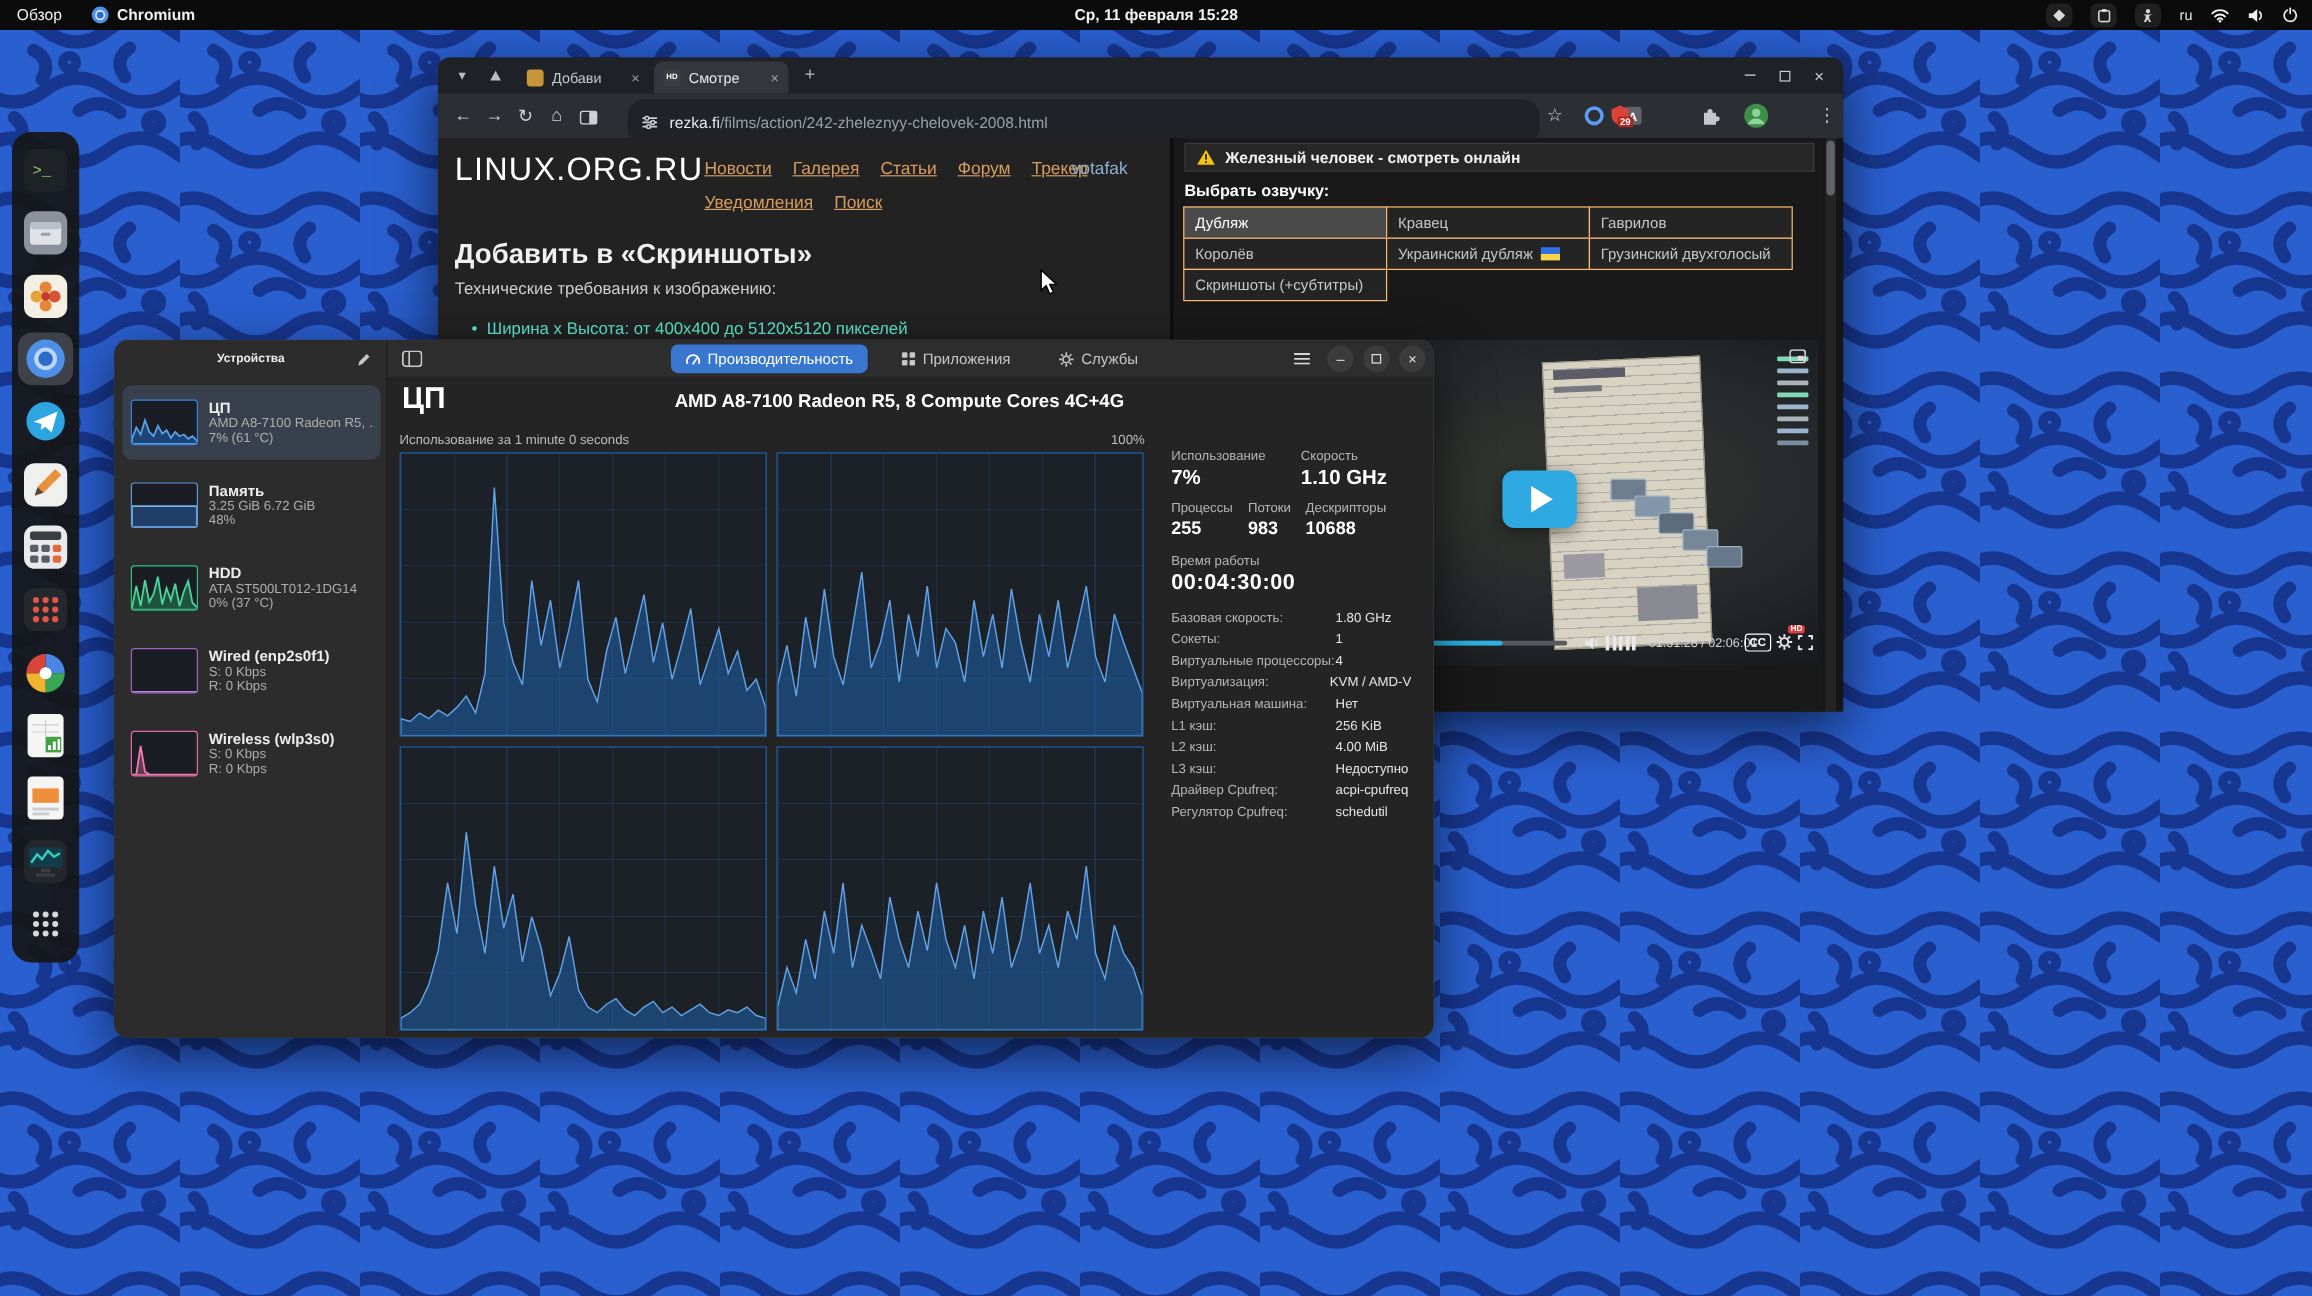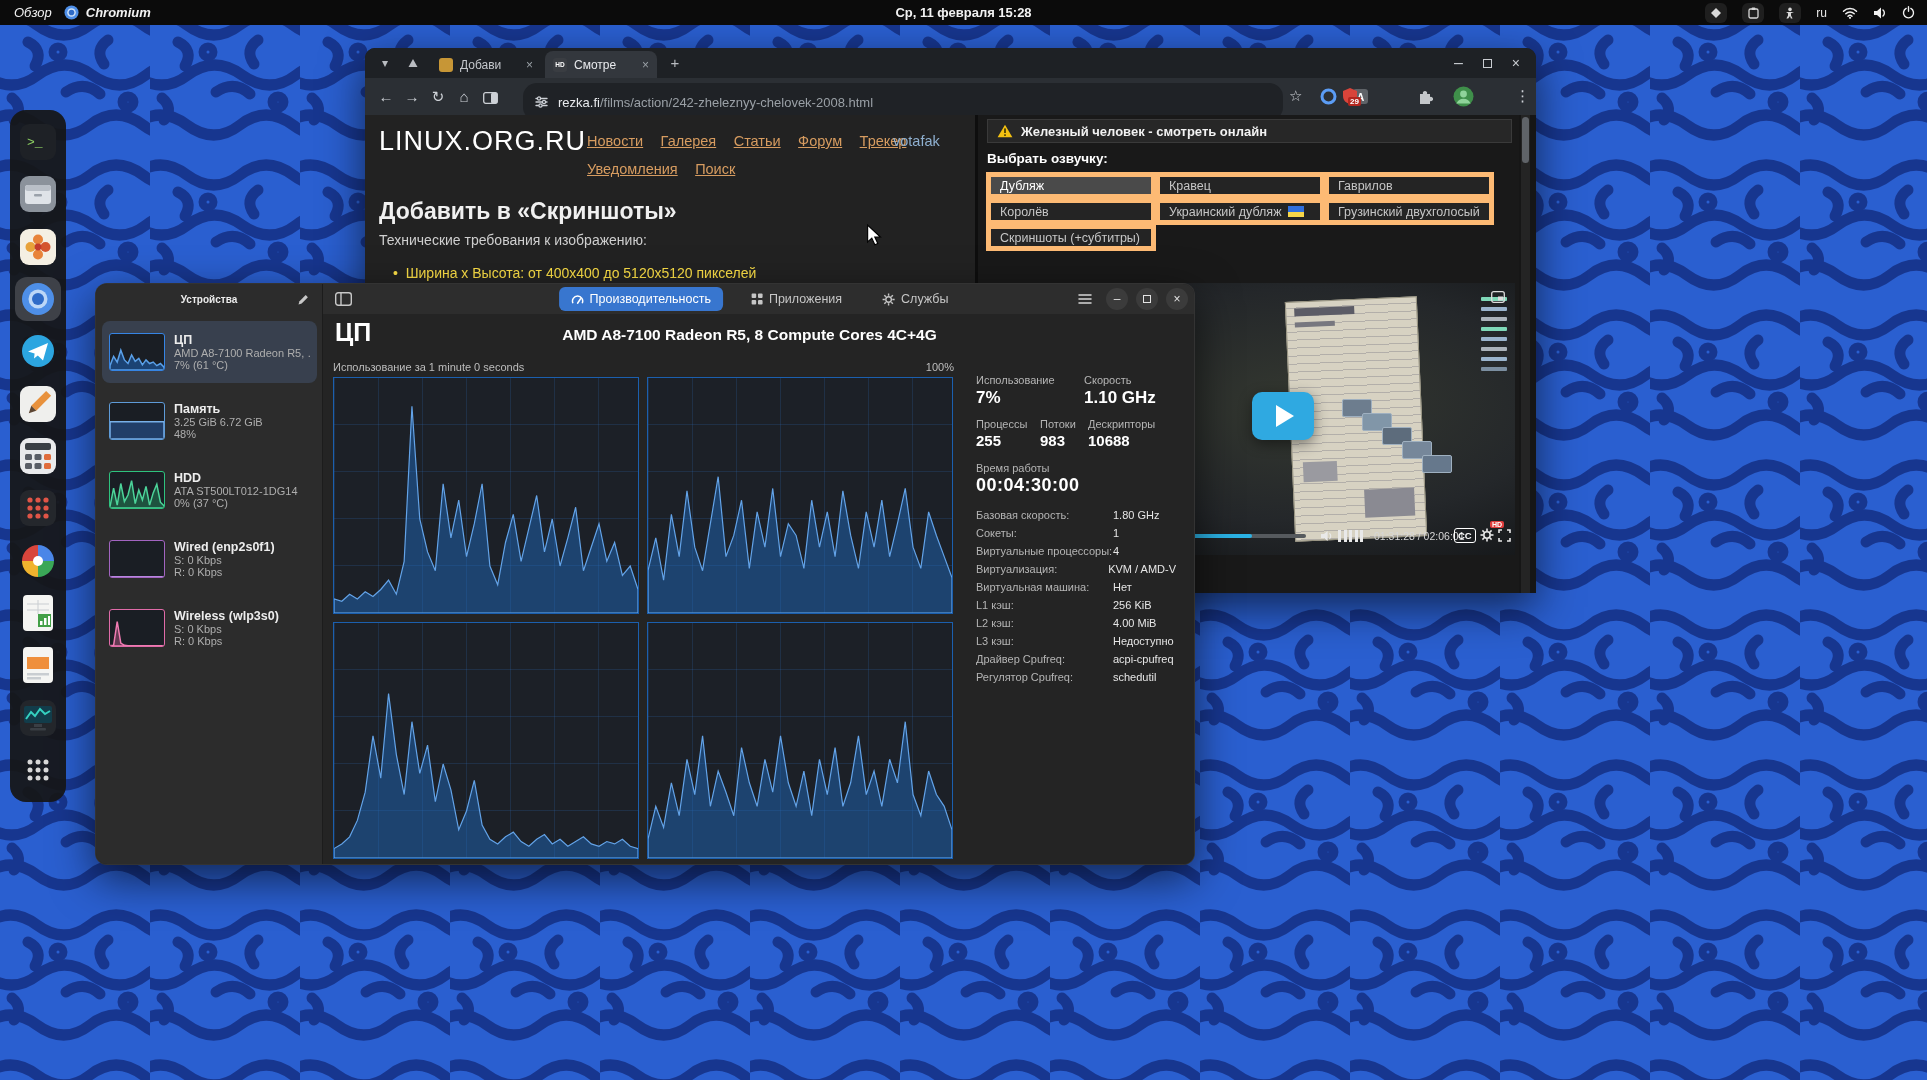--- a/index.html
+++ b/index.html
@@ -4,21 +4,21 @@
 <style>
   * { margin:0; padding:0; box-sizing:border-box; }
   html,body { width:1927px; height:1080px; overflow:hidden; }
   body { font-family:"Liberation Sans", sans-serif; background:#2a5fd0; position:relative; }
   .a { position:absolute; }
   svg { display:block; }
 
   
   #topbar { position:absolute; left:0; top:0; width:1927px; height:25px; background:#0b0b0b;
     display:flex; align-items:center; color:#f2f2f2; font-size:13px; z-index:60; }
-  .tb-left { display:flex; align-items:flex-start; gap:12px; padding-left:14px;font-style:italic; }
+  .tb-left { display:flex; align-items:flex-start; gap:24px; padding-left:14px; }
   .tb-app { display:flex; align-items:center; gap:7px; font-weight:700; }
   .tb-clock { position:absolute; left:0; right:0; text-align:center; font-weight:700; font-size:13px; }
   .tb-right { margin-left:auto; display:flex; align-items:center; gap:15px; padding-right:12px; z-index:2; }
   .tb-right .tray { display:flex; align-items:center; justify-content:center; width:22px; height:20px;
     background:#1f1f1f; border-radius:6px; }
   .kb { font-size:12px; color:#e8e8e8; }
 
   
   #dock { position:absolute; left:10px; top:110px; width:56px; height:692px; background:rgba(22,22,22,.93);
     border-radius:16px; display:flex; flex-direction:column; align-items:center; gap:8px; padding:10px 0; z-index:55; }
@@ -56,21 +56,21 @@
   #lor h1 { font-size:23px; font-weight:700; color:#f0f0f0; }
   .pane-div { position:absolute; left:610px; top:0; width:3px; height:478px; background:#0e0e0e; }
 
   
   #rezka { position:absolute; left:613px; top:0; width:541px; height:478px; background:#191919; color:#dcdcdc; }
   .banner { position:absolute; left:9px; top:4px; width:525px; height:24px; background:#272727; border:1px solid #3a3a3a;
     display:flex; align-items:center; gap:8px; padding:0 9px; font-size:13px; font-weight:700; color:#f2f2f2; }
   .choose { position:absolute; left:9px; top:36px; font-size:13.5px; font-weight:700; color:#fff; }
   #voices { position:absolute; left:9px; top:58px; }
   .vrow { display:flex; }
-  .vcell { width:170px; height:27px; line-height:26px; background:#242424; border:5px solid #fdba74; margin:-1px 0 0 -1px;
+  .vcell { width:170px; height:27px; line-height:26px; background:#242424; border:1px solid #fdba74; margin:-1px 0 0 -1px;
     padding:0 9px; font-size:12.5px; color:#c6c6c6; white-space:nowrap; overflow:hidden; display:flex; align-items:center; gap:6px; }
   .vcell.sel { background:#4a4a4a; color:#fff; }
   .vcell.empty { background:transparent; border-color:transparent; }
   .uaflag { display:inline-block; width:16px; height:11px; background:linear-gradient(#2f6fde 50%,#f7d648 50%); flex:0 0 auto; }
 
   
   #player { position:absolute; left:12px; top:168px; width:525px; height:272px; background:#15171a; overflow:hidden; }
   #scene { position:absolute; inset:0; background:radial-gradient(ellipse at 60% 45%, #343830 0%, #24272a 55%, #101214 100%); }
   .paper { position:absolute; left:300px; top:16px; width:132px; height:240px; background:#d7d2c2; transform:rotate(-2.5deg);
     background-image:repeating-linear-gradient(0deg, rgba(70,70,95,.25) 0 1px, transparent 1px 8px); border:1px solid #94907e; }
@@ -445,21 +445,21 @@
           <a class="lor-link">Форум</a>
           <a class="lor-link">Трекер</a>
         </div>
         <div class="a" style="left:528px;top:18px;font-size:14.5px;color:#8fb0d0">votafak</div>
         <div class="a" style="left:222px;top:45px;white-space:nowrap">
           <a class="lor-link">Уведомления</a>
           <a class="lor-link">Поиск</a>
         </div>
         <h1 class="a" style="left:14px;top:83px">Добавить в «Скриншоты»</h1>
         <div class="a" style="left:14px;top:117px;font-size:14px;color:#cfcfcf">Технические требования к изображению:</div>
-        <div class="a" style="left:28px;top:150px;font-size:14px;color:#fde047">
+        <div class="a" style="left:28px;top:150px;font-size:14px;color:#5eead4">
           <span>•&nbsp;&nbsp;</span><span>Ширина х Высота: от 400x400 до 5120x5120 пикселей</span>
         </div>
       </div>
 
       <div class="pane-div"></div>
 
       <div id="rezka">
         <div class="banner">
           <svg width="16" height="14" viewBox="0 0 16 14">
             <path d="M8 0.8 L15.4 13.2 H0.6 Z" fill="#f5c211"></path>

